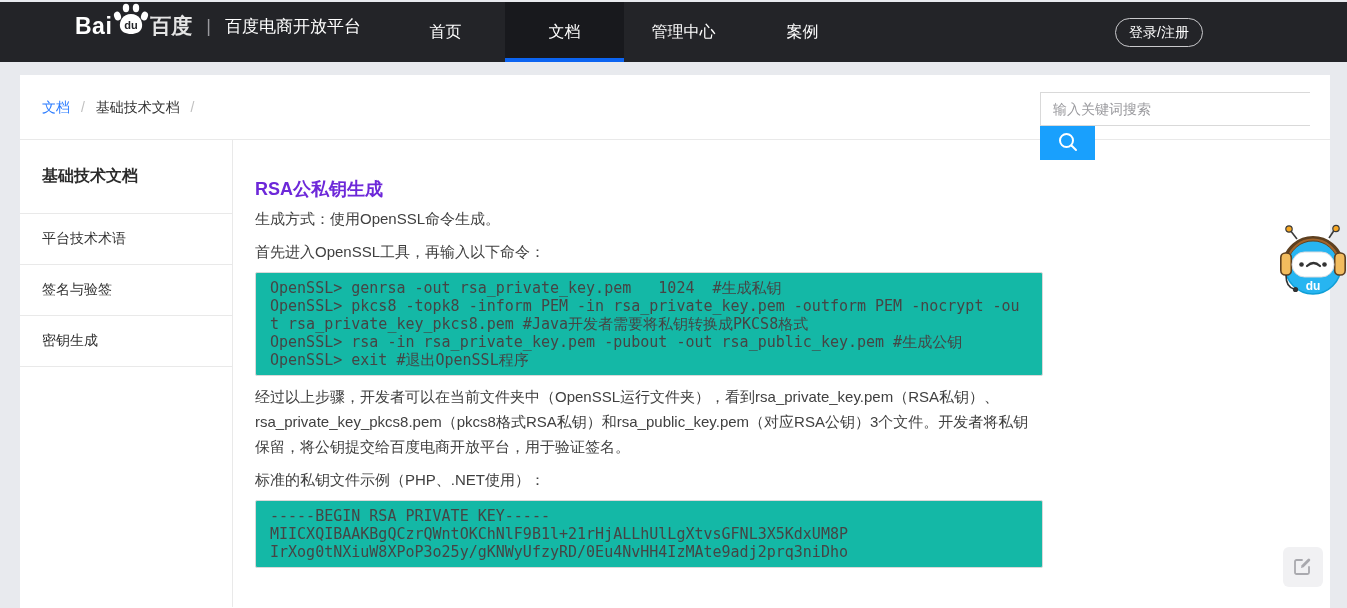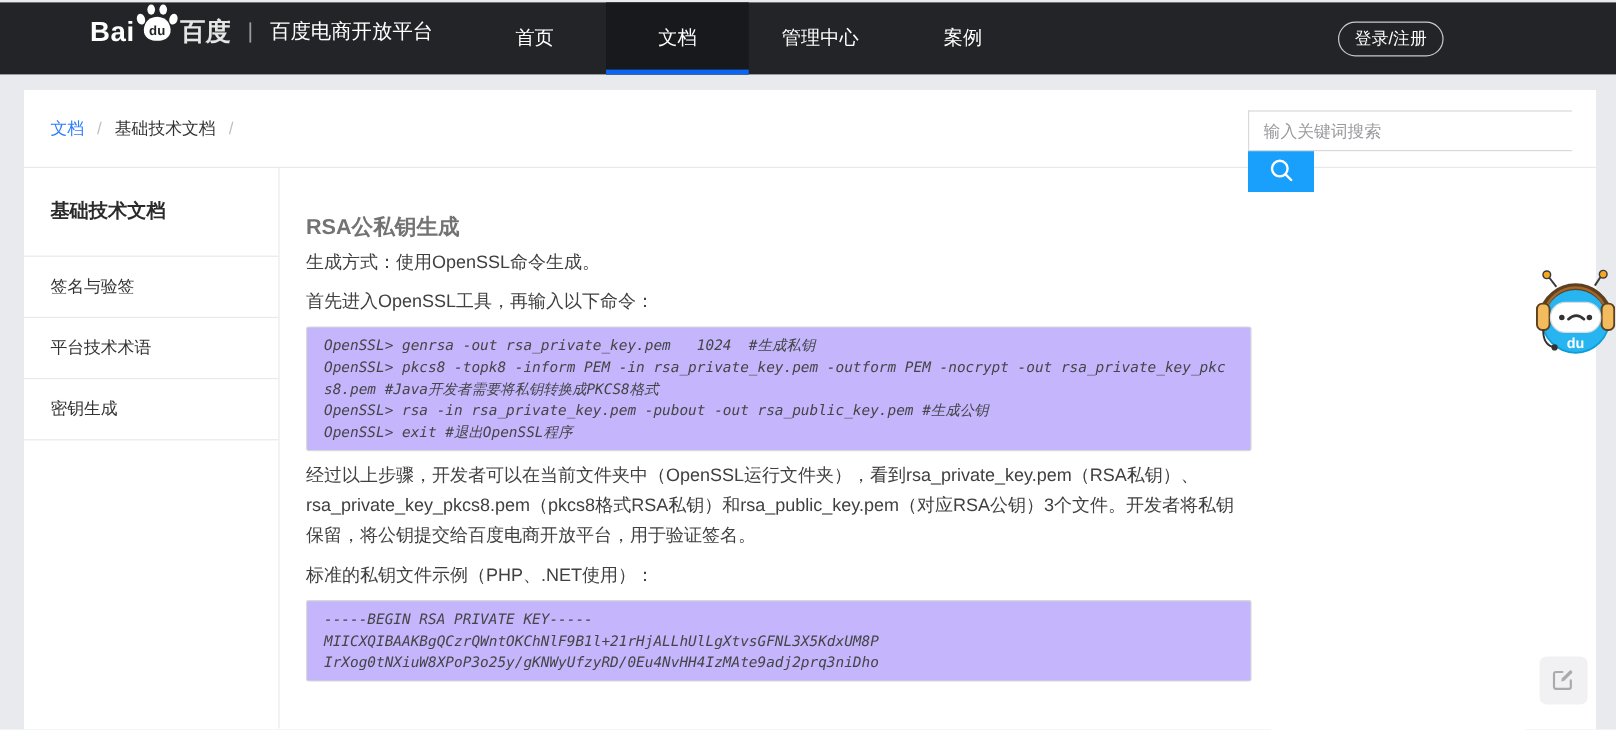--- a/index.html
+++ b/index.html
@@ -73,28 +73,28 @@
     font-size:16px; font-weight:bold; color:#2b2b2b;
     border-bottom:1px solid #e9e9e9;
   }
   .sidebar-item {
     height:51px; display:flex; align-items:center; padding-left:22px;
     font-size:14px; color:#333; border-bottom:1px solid #e9e9e9; cursor:pointer;
   }
   
   .main { flex:1; padding:40px 0 0 22px; }
   .doc { width:788px; }
-  .doc-title { font-size:18px; font-weight:bold; color:#737373; line-height:18px; }
+  .doc-title { font-size:18px; font-weight:bold; color:#6d28d9; line-height:18px; }
   .doc p { font-size:15px; line-height:25px; color:#404040; margin:8px 0; }
   .code-block {
-    background:#c4b5fd; border:1px solid #d9d9d9; border-radius:2px;
+    background:#14b8a6; border:1px solid #d9d9d9; border-radius:2px;
     padding:6px 14px; margin:8px 0;
     font-family:"DejaVu Sans Mono","Liberation Mono",monospace;
-    font-size:12px; line-height:18px; color:#454545;
-    white-space:pre-wrap; word-break:break-all;font-style:italic;
+    font-size:15px; line-height:18px; color:#454545;
+    white-space:pre-wrap; word-break:break-all;
   }
   
   .mascot { position:absolute; left:1280px; top:224px; cursor:pointer; z-index:5; }
   .edit-btn {
     position:absolute; left:1283px; top:547px; width:40px; height:40px;
     background:#f1f1f3; border-radius:6px; border:none; cursor:pointer;
     display:flex; align-items:center; justify-content:center; z-index:5;
   }
 </style>
 </head>
@@ -145,22 +145,22 @@
           </svg>
         </span>
       </button>
     </div>
   </div>
 
   <div class="card-body">
 
     <div class="sidebar">
       <div class="sidebar-title">基础技术文档</div>
+      <div class="sidebar-item">平台技术术语</div>
       <div class="sidebar-item">签名与验签</div>
-      <div class="sidebar-item">平台技术术语</div>
       <div class="sidebar-item">密钥生成</div>
     </div>
 
     <div class="main">
       <div class="doc">
         <div class="doc-title">RSA公私钥生成</div>
         <p>生成方式：使用OpenSSL命令生成。</p>
         <p>首先进入OpenSSL工具，再输入以下命令：</p>
         <div class="code-block">OpenSSL&gt; genrsa -out rsa_private_key.pem   1024  #生成私钥
 OpenSSL&gt; pkcs8 -topk8 -inform PEM -in rsa_private_key.pem -outform PEM -nocrypt -out rsa_private_key_pkcs8.pem #Java开发者需要将私钥转换成PKCS8格式

